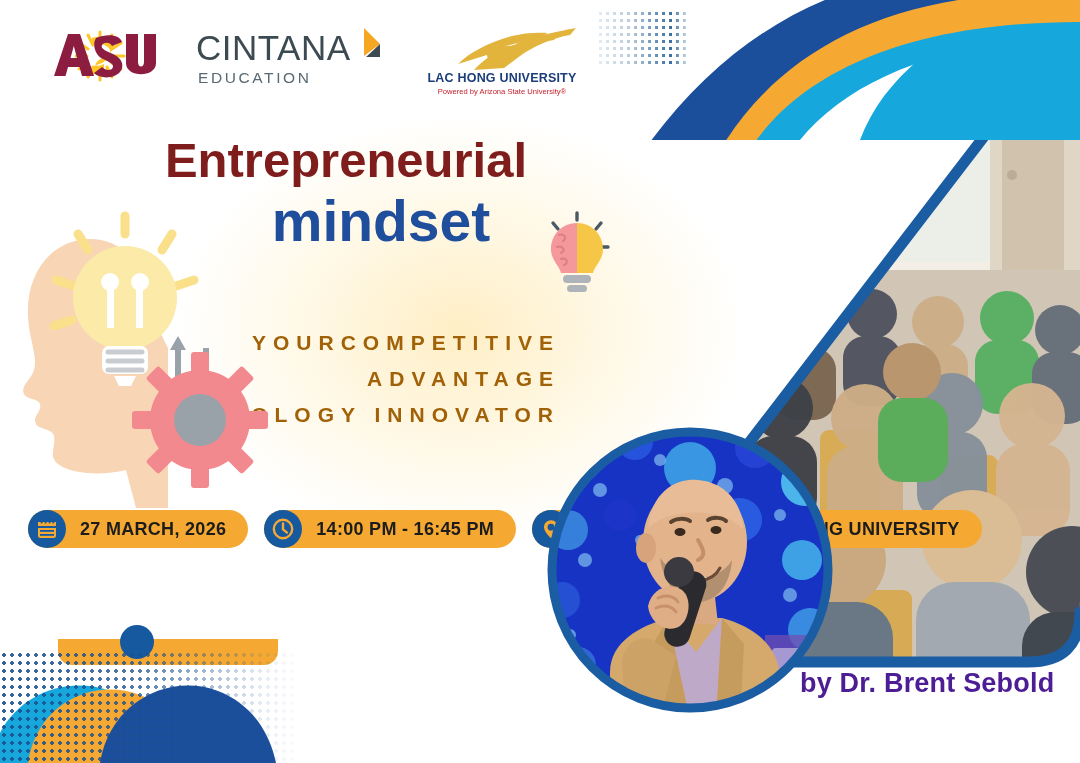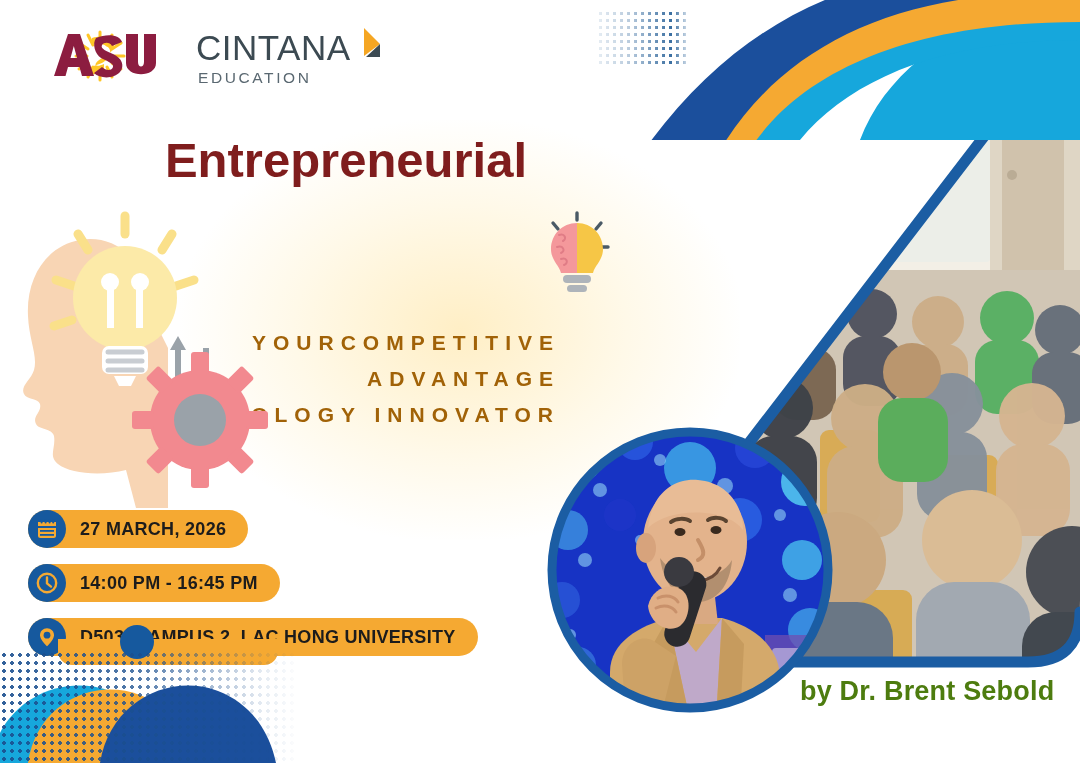--- a/index.html
+++ b/index.html
@@ -67,42 +67,42 @@
     font-size:21px;font-weight:bold;letter-spacing:7px;
     color:#a16207;line-height:1.72;
   }
   .tagline div{white-space:nowrap;}
 
   
   .illus{position:absolute;left:18px;top:198px;width:290px;height:310px;}
   .bulbbrain{position:absolute;left:535px;top:207px;width:85px;height:100px;}
 
   
-  .pills{position:absolute;left:28px;top:510px;display:flex;flex-direction:column;gap:16px;}
+  .pills{position:absolute;left:28px;top:510px;display:flex;flex-direction:row;gap:16px;}
   .pill{
     display:inline-flex;align-items:center;
     background:#F5A932;border-radius:999px;
     height:38px;padding-right:22px;
     width:max-content;
   }
   .pill .ico{
     width:38px;height:38px;border-radius:50%;
     background:#16599E;display:flex;align-items:center;justify-content:center;
     flex:0 0 38px;
   }
   .pill .txt{
     margin-left:14px;font-size:18px;font-weight:bold;color:#1c1c1c;
     letter-spacing:.3px;white-space:nowrap;
   }
 
   
   .speaker{
     position:absolute;left:800px;top:668px;
-    font-size:27px;font-weight:bold;color:#4d7c0f;
-    letter-spacing:.2px;white-space:nowrap;margin-top:8px;
+    font-size:27px;font-weight:bold;color:#4c1d95;
+    letter-spacing:.2px;white-space:nowrap;
   }
 
   
   .decor-bl{position:absolute;left:0;bottom:0;width:300px;height:120px;}
   .decor-bar{position:absolute;left:58px;bottom:98px;width:220px;height:26px;background:#F5A932;border-radius:0 0 14px 14px;}
   .decor-dot{position:absolute;left:120px;bottom:104px;width:34px;height:34px;border-radius:50%;background:#16599E;}
   .dotgrid-bl{
     position:absolute;left:0;bottom:0;width:300px;height:112px;
     background-image:radial-gradient(#1b4f8f 34%, transparent 36%);
     background-size:8px 8px;
@@ -308,24 +308,37 @@
 
     <div class="logo-cintana">
       <svg viewBox="0 0 192 62" width="192" height="62">
         <text x="0" y="34" font-family="Liberation Sans, sans-serif" font-size="35" fill="#3C4A52" letter-spacing="0.5">CINTANA</text>
         <text x="2" y="57" font-family="Liberation Sans, sans-serif" font-size="15.5" fill="#5A6871" letter-spacing="2.6">EDUCATION</text>
         <path d="M168,2 L184,18 L168,30 Z" fill="#F5A623"></path>
         <path d="M184,18 L170,31 L184,31 Z" fill="#3C4A52"></path>
       </svg>
     </div>
 
+    <div class="logo-lhu">
+      <svg viewBox="0 0 148 74" width="148" height="74">
+        <g fill="#E3B43C">
+          <path d="M30,38 C42,26 62,16 84,10 C96,7 108,6 120,7 L104,16 C88,16 74,20 62,28 Z"></path>
+          <path d="M46,44 C58,30 78,20 100,15 L116,9 C132,5 142,3 148,2 L142,9 C124,12 106,20 92,30 L76,42 Z"></path>
+          <path d="M58,24 C70,20 82,19 92,20 L82,30 C74,30 66,31 60,34 Z"></path>
+          <path d="M88,18 C102,12 118,8 132,6 L126,14 C114,16 102,19 94,23 Z"></path>
+        </g>
+        <text x="74" y="56" text-anchor="middle" font-family="Liberation Sans, sans-serif" font-size="12.5" font-weight="bold" fill="#1B3D7A" letter-spacing="0.2">LAC HONG UNIVERSITY</text>
+        <text x="74" y="68" text-anchor="middle" font-family="Liberation Sans, sans-serif" font-size="7.6" fill="#C4202C">Powered by Arizona State University®</text>
+      </svg>
+    </div>
   </div>
 
   <div class="title-block">
     <div class="t-ent">Entrepreneurial</div>
+    <div class="t-mind">mindset</div>
   </div>
 
   <div class="bulbbrain">
     <svg viewBox="0 0 85 100" width="85" height="100">
       <g stroke="#4a5a66" stroke-width="3.4" stroke-linecap="round">
         <line x1="42" y1="6" x2="42" y2="13"></line>
         <line x1="66" y1="16" x2="61" y2="22"></line>
         <line x1="73" y1="40" x2="66" y2="40"></line>
         <line x1="18" y1="16" x2="23" y2="22"></line>
       </g>

